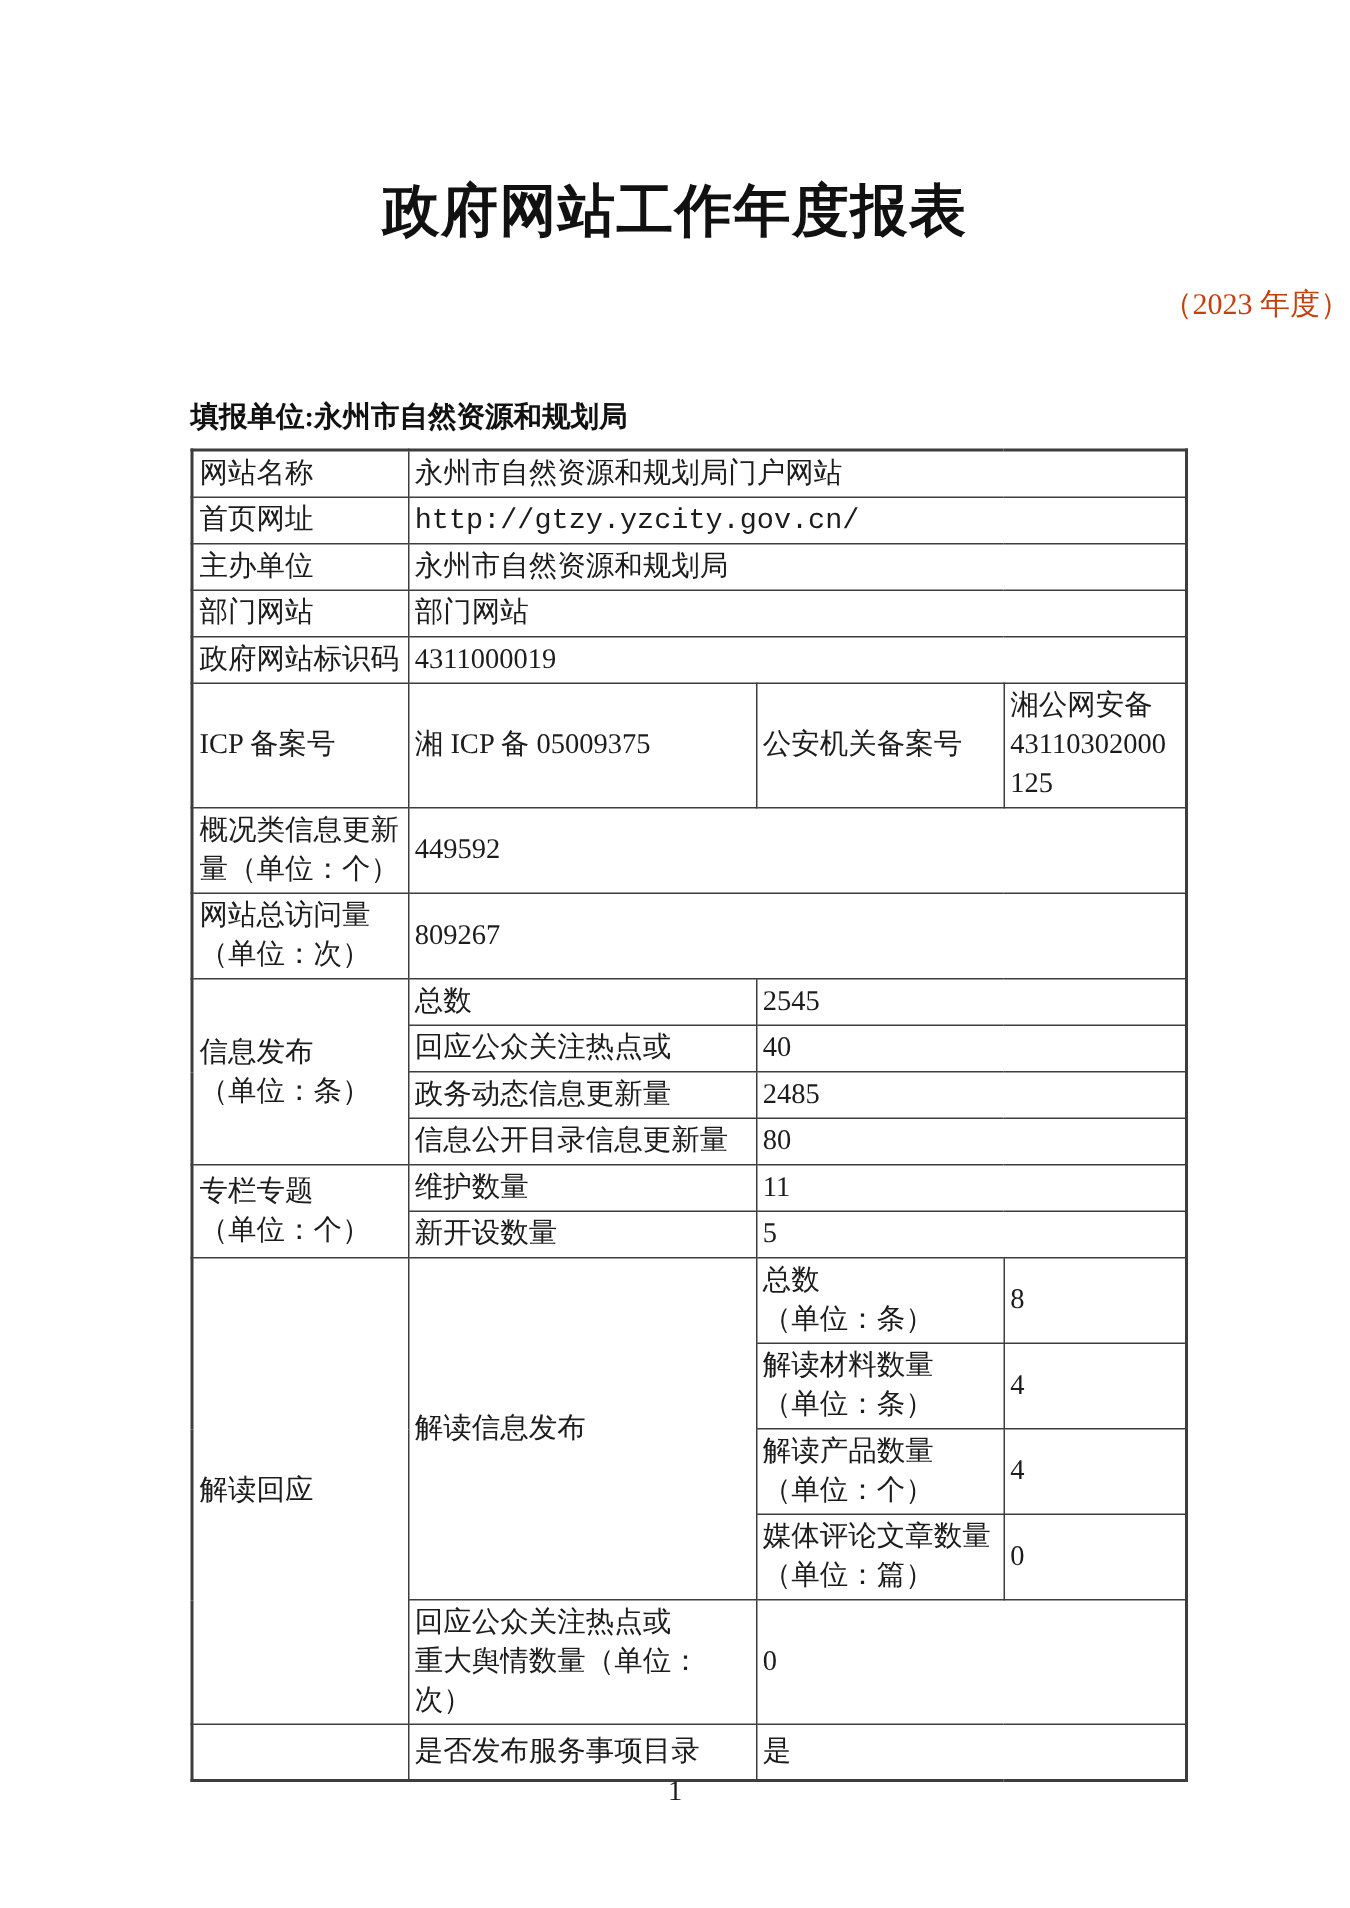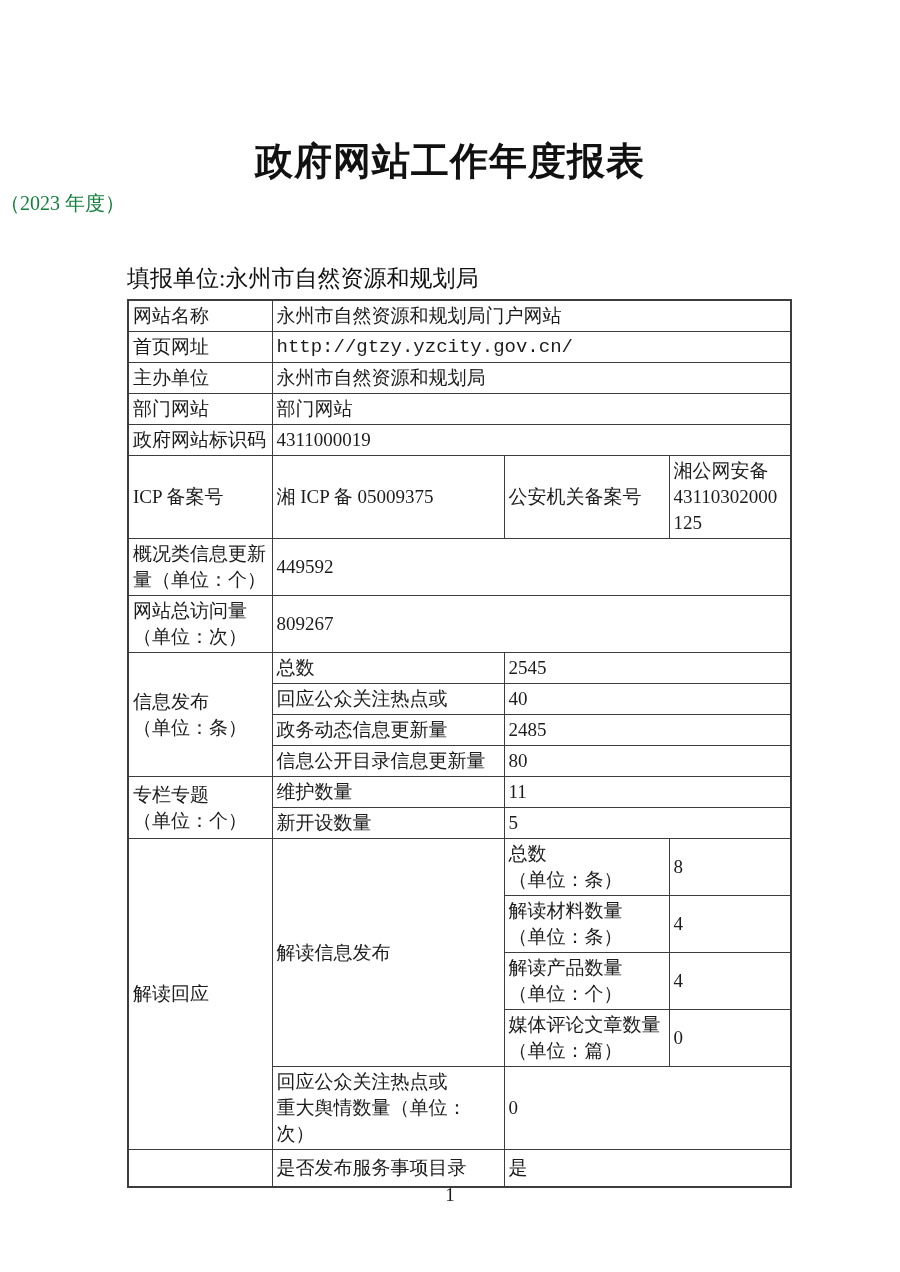--- a/index.html
+++ b/index.html
@@ -6,29 +6,28 @@
   body{
     width:900px;height:1272px;background:#ffffff;position:relative;
     font-family:"Liberation Serif","DejaVu Serif",serif;color:#1c1c1c;
     overflow:hidden;
   }
   .page-title{
     position:absolute;top:119px;left:0;width:900px;text-align:center;
     font-family:"Liberation Sans","DejaVu Sans",sans-serif;
     font-weight:bold;font-size:38px;line-height:44px;color:#111;
     letter-spacing:1px;
-    margin-top:20px;
   }
   .page-subtitle{
-    position:absolute;top:190px;left:0;width:900px;text-align:left;
-    font-size:20px;line-height:26px;color:#15803d;
+    position:absolute;top:190px;left:0;width:900px;text-align:right;
+    font-size:20px;line-height:26px;color:#c2410c;
   }
   .report-unit{
     position:absolute;top:266px;left:127px;width:663px;
-    font-weight:normal;font-size:23px;line-height:26px;color:#111;
+    font-weight:bold;font-size:19px;line-height:26px;color:#111;
   }
   table.report{
     position:absolute;top:299px;left:127px;width:663px;
     border-collapse:collapse;table-layout:fixed;
     border:2px solid #3d3d3d;
   }
   table.report td{
     border:1px solid #3d3d3d;
     text-align:left;vertical-align:middle;
     font-size:19px;line-height:26px;

